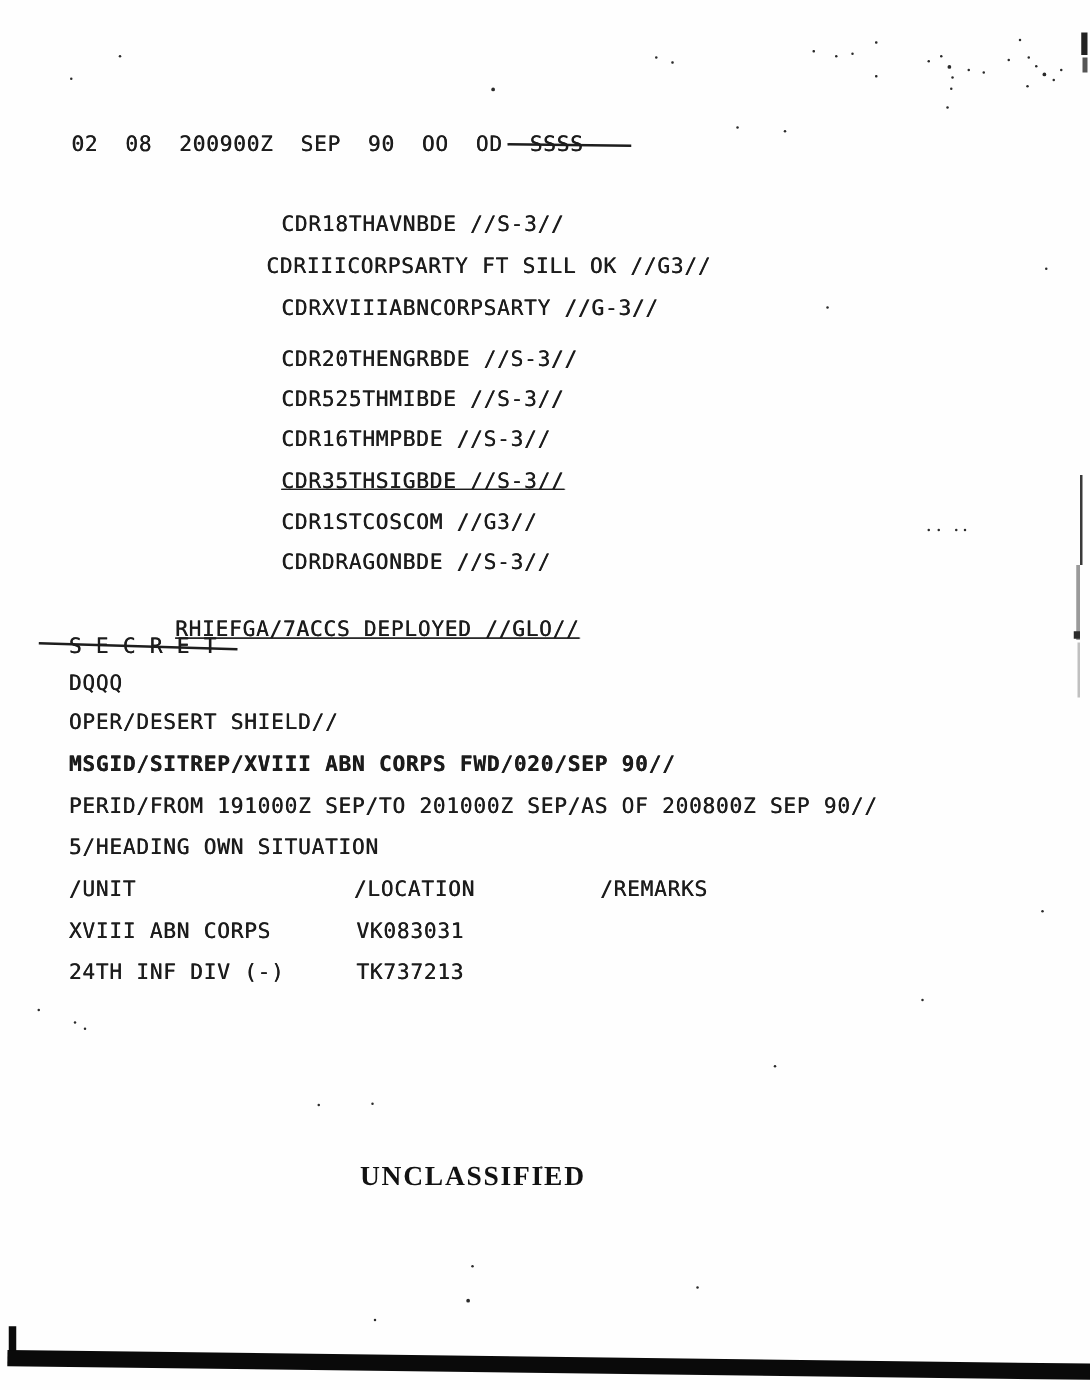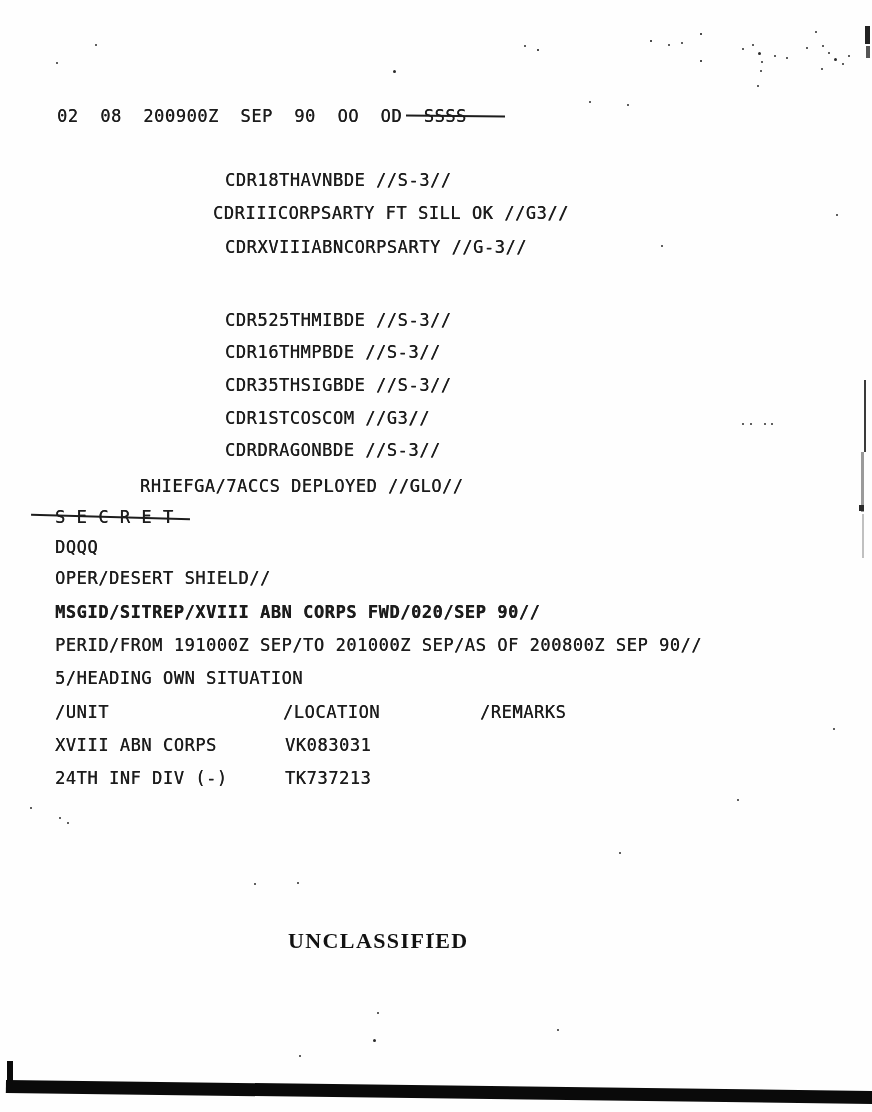--- a/index.html
+++ b/index.html
@@ -52,27 +52,28 @@
 </head>
 <body>
 
 <div class="page">
 
   <div class="line" style="left:57px;top:106px;"><span>02  08  200900Z  SEP  90  OO  OD</span><span>  </span><span class="strike strike-ssss"><span>SSSS</span><span class="bar"></span></span></div>
 
   <div class="line" style="left:225px;top:170px;">CDR18THAVNBDE //S-3//</div>
   <div class="line" style="left:213px;top:203px;text-align:right;">CDRIIICORPSARTY FT SILL OK //G3//</div>
   <div class="line" style="left:225px;top:237px;">CDRXVIIIABNCORPSARTY //G-3//</div>
+  <div class="line" style="left:225px;top:278px;">CDR20THENGRBDE //S-3//</div>
   <div class="line" style="left:225px;top:310px;">CDR525THMIBDE //S-3//</div>
   <div class="line" style="left:225px;top:342px;">CDR16THMPBDE //S-3//</div>
-  <div class="line" style="left:225px;top:375px;">CDR35THSIGBDE //S-3//</div>
+  <div class="line" style="left:225px;top:375px;text-decoration:underline;">CDR35THSIGBDE //S-3//</div>
   <div class="line" style="left:225px;top:408px;">CDR1STCOSCOM //G3//</div>
   <div class="line" style="left:225px;top:440px;">CDRDRAGONBDE //S-3//</div>
 
-  <div class="line" style="left:140px;top:476px;">RHIEFGA/7ACCS DEPLOYED //GLO//</div>
+  <div class="line" style="left:140px;top:494px;text-decoration:underline;">RHIEFGA/7ACCS DEPLOYED //GLO//</div>
 
   <div class="line" style="left:55px;top:507px;"><span class="strike strike-secret"><span>S E C R E T</span><span class="bar"></span></span></div>
 
   <div class="line" style="left:55px;top:537px;">DQQQ</div>
   <div class="line" style="left:55px;top:568px;">OPER/DESERT SHIELD//</div>
   <div class="line" style="left:55px;top:602px;font-weight:bold;">MSGID/SITREP/XVIII ABN CORPS FWD/020/SEP 90//</div>
   <div class="line" style="left:55px;top:635px;">PERID/FROM 191000Z SEP/TO 201000Z SEP/AS OF 200800Z SEP 90//</div>
   <div class="line" style="left:55px;top:668px;">5/HEADING OWN SITUATION</div>
 
   <div>

